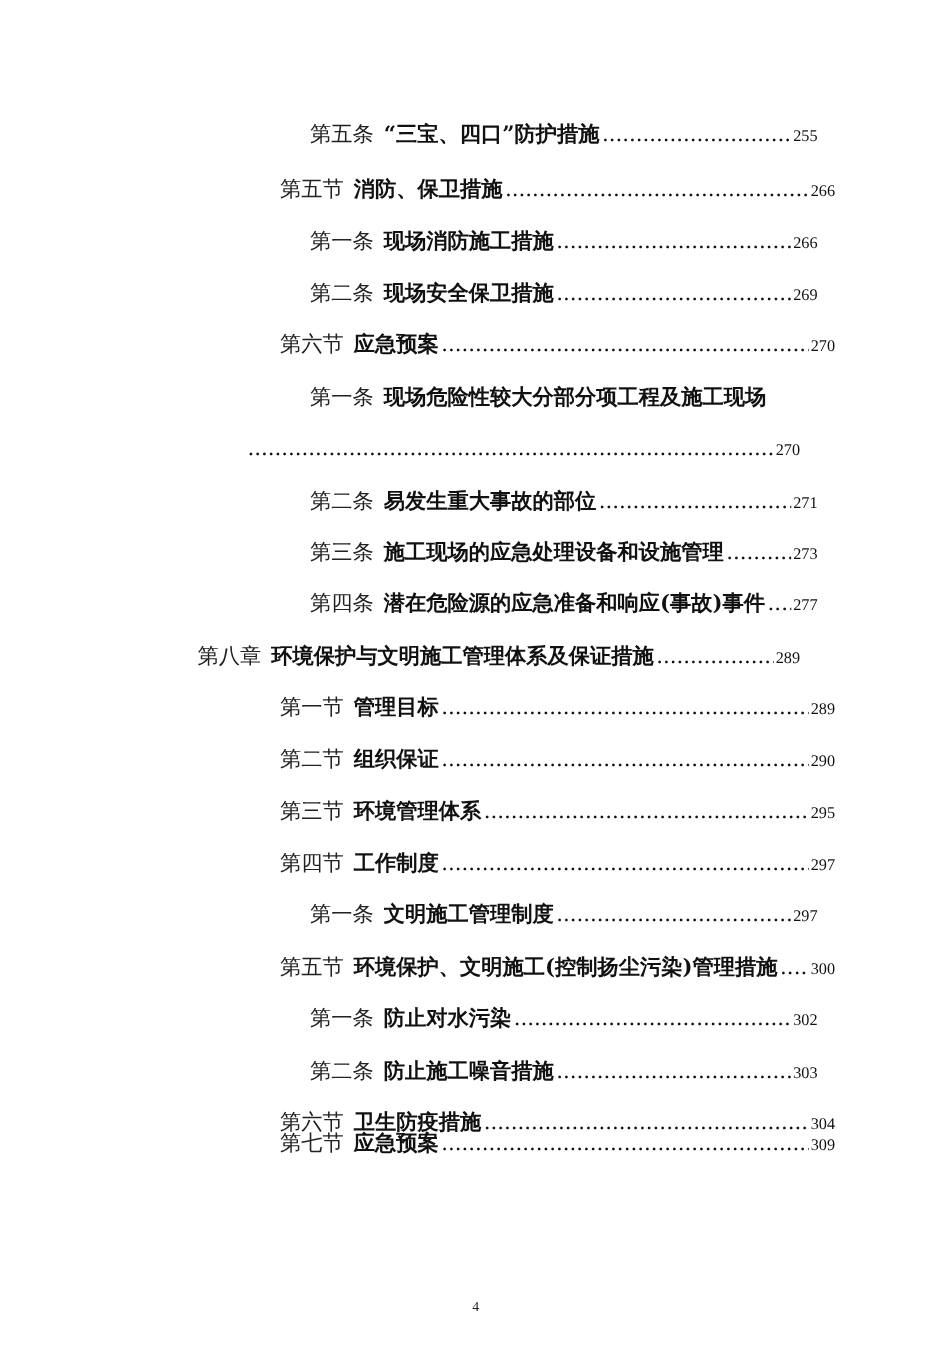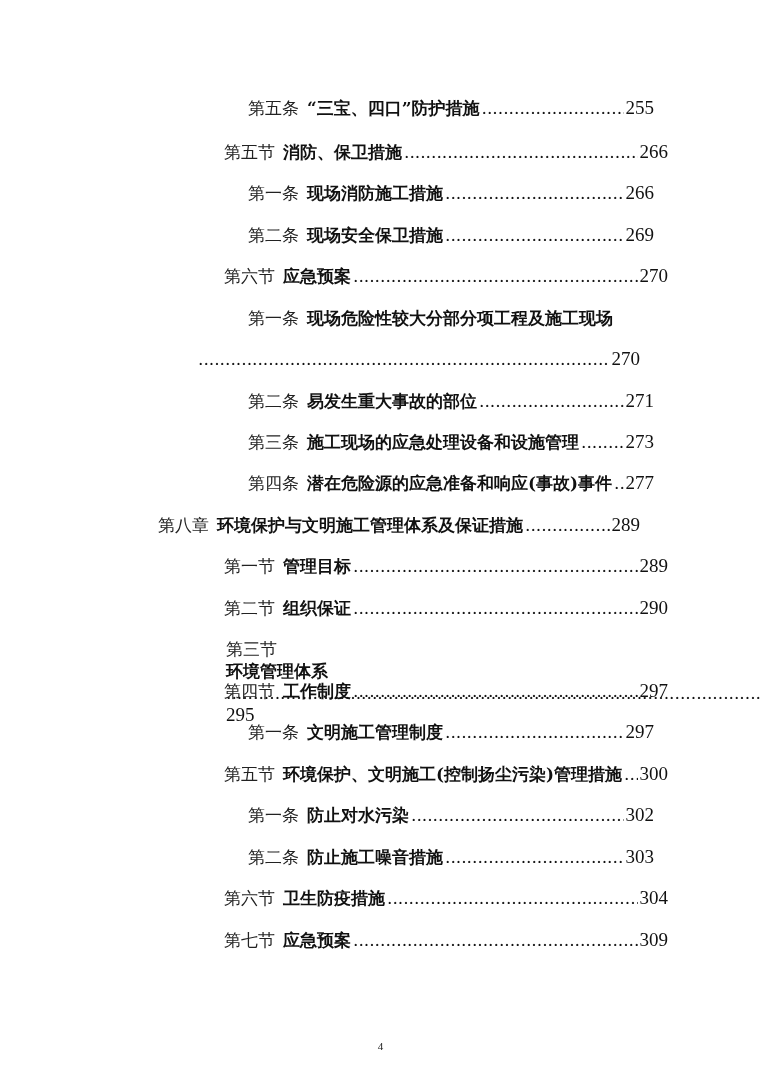--- a/index.html
+++ b/index.html
@@ -9,21 +9,21 @@
                 font-size: 17px; line-height: 22px; white-space: nowrap; }
     .lvl1 { left: 158px; }
     .lvl2 { left: 196px; margin-left: 28px; }
     .lvl3 { left: 234px; margin-left: 14px; }
     .cont { left: 196px; }
     .prefix { font-weight: normal; color: #222; margin-right: 8px; }
     .title { font-weight: bold; color: #111; }
     .leader { flex: 1 1 auto; overflow: hidden; color: #111; margin: 0 2px;
               font-weight: normal; letter-spacing: 0px; }
     .leader::before { content: "................................................................................................................................................................"; }
-    .page { font-family: "Liberation Serif", serif; font-size: 19px; }
+    .page { font-family: "Liberation Serif", serif; font-size: 13px; }
     .footer { position: absolute; top: 1040px; left: 0; width: 761px; text-align: center;
               font-family: "Liberation Serif", serif; font-size: 11px; color: #222; }
   </style>
 </head>
 <body>
 
 <div id="toc">
     <div class="toc-line lvl3" style="top: 97px; width: 406px;">
       <span class="prefix">第五条</span>
       <span class="title">“三宝、四口”防护措施</span>
@@ -91,21 +91,21 @@
       <span class="title">管理目标</span>
       <span class="leader"></span>
       <span class="page">289</span>
     </div>
     <div class="toc-line lvl2" style="top: 597px; width: 444px;">
       <span class="prefix">第二节</span>
       <span class="title">组织保证</span>
       <span class="leader"></span>
       <span class="page">290</span>
     </div>
-    <div class="toc-line lvl2" style="top: 638px; width: 444px; flex-direction: column;">
+    <div class="toc-line lvl2" style="top: 638px; width: 444px;">
       <span class="prefix">第三节</span>
       <span class="title">环境管理体系</span>
       <span class="leader"></span>
       <span class="page">295</span>
     </div>
     <div class="toc-line lvl2" style="top: 680px; width: 444px;">
       <span class="prefix">第四节</span>
       <span class="title">工作制度</span>
       <span class="leader"></span>
       <span class="page">297</span>
@@ -133,21 +133,21 @@
       <span class="title">防止施工噪音措施</span>
       <span class="leader"></span>
       <span class="page">303</span>
     </div>
     <div class="toc-line lvl2" style="top: 887px; width: 444px;">
       <span class="prefix">第六节</span>
       <span class="title">卫生防疫措施</span>
       <span class="leader"></span>
       <span class="page">304</span>
     </div>
-    <div class="toc-line lvl2" style="top: 929px; width: 444px;">
+    <div class="toc-line lvl2" style="top: 904px; width: 444px;">
       <span class="prefix">第七节</span>
       <span class="title">应急预案</span>
       <span class="leader"></span>
       <span class="page">309</span>
     </div>
   </div>
 
 <div class="footer">4</div>
 
 </body></html>

